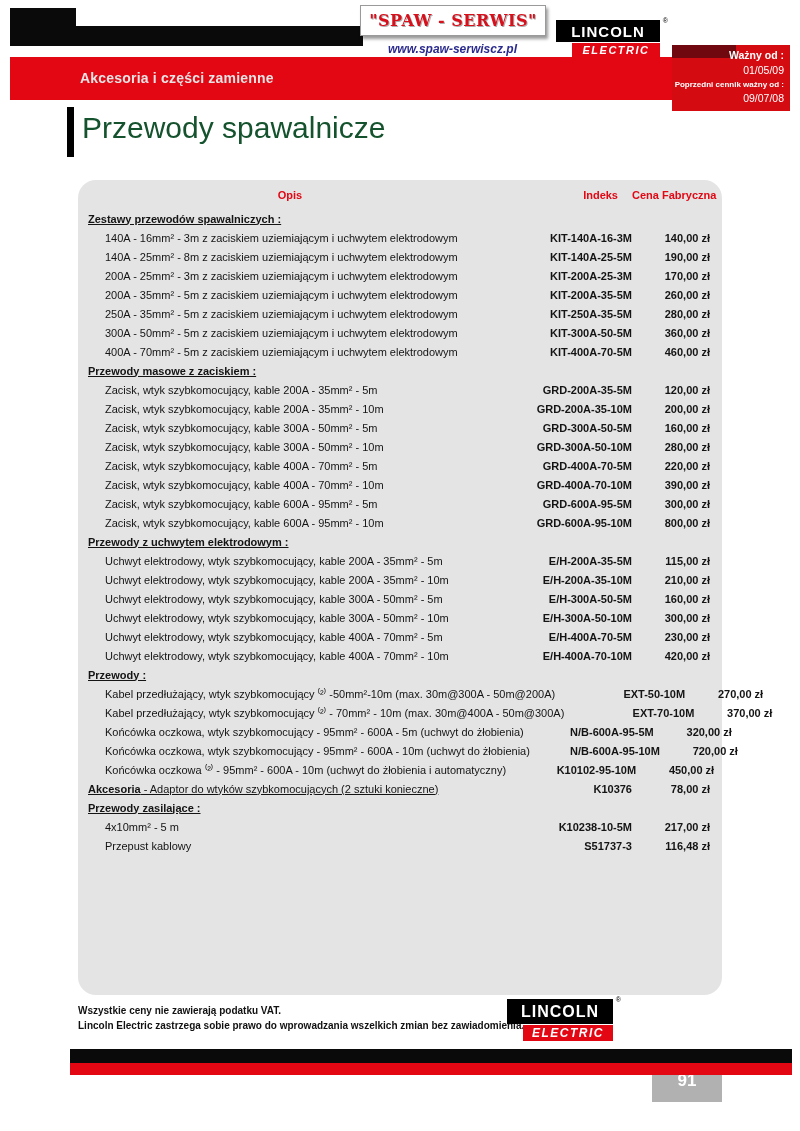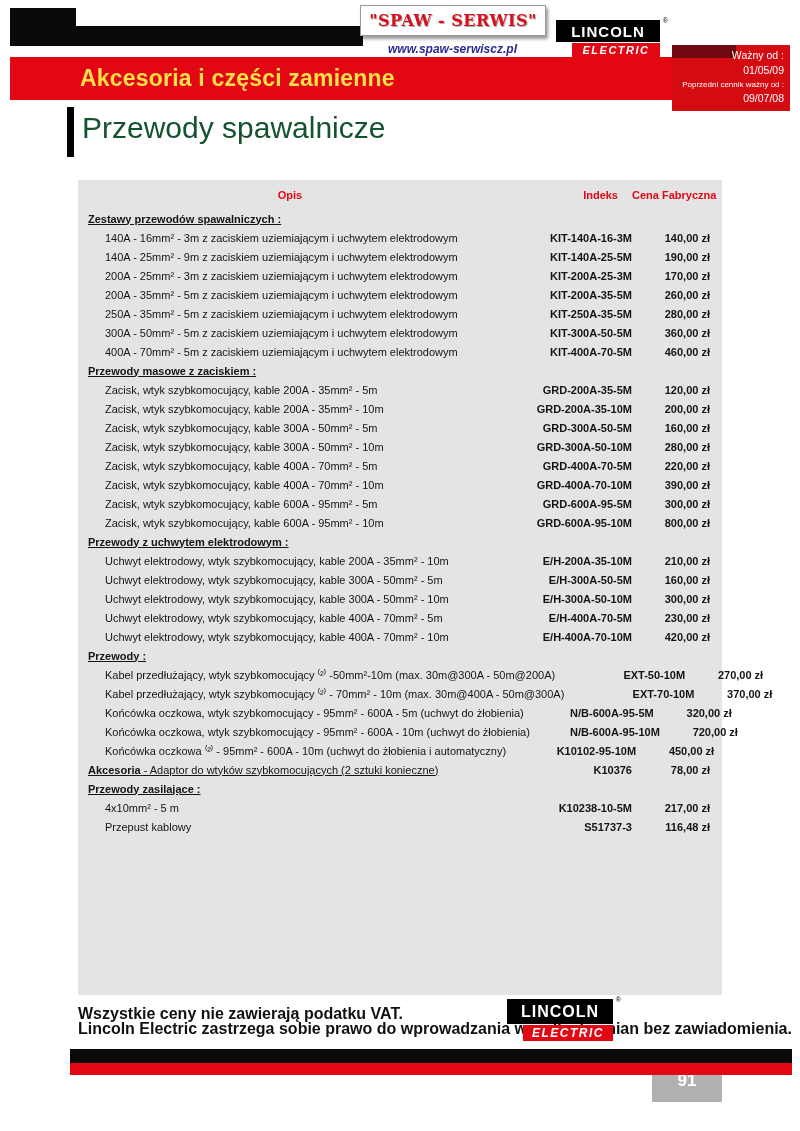--- a/index.html
+++ b/index.html
@@ -27,53 +27,53 @@
   .ln-red { background: #e30613; color: #fff; font-weight: bold; font-style: italic; text-align: center; }
   .lincoln-top { left: 556px; top: 20px; width: 104px; }
   .lincoln-top .ln-black { font-size: 15px; letter-spacing: 1px; padding: 3px 0 2px; }
   .lincoln-top .ln-red { width: 88px; margin-left: 16px; margin-top: 1px; font-size: 11px; letter-spacing: 1.5px; padding: 1px 0; }
   .lincoln-foot { left: 507px; top: 999px; width: 106px; }
   .lincoln-foot .ln-black { font-size: 16px; letter-spacing: 1px; padding: 4px 0 3px; }
   .lincoln-foot .ln-red { width: 90px; margin-left: 16px; margin-top: 1px; font-size: 12px; letter-spacing: 1.5px; padding: 1px 0; }
 
   
   .red-bar { position: absolute; left: 10px; top: 57px; width: 662px; height: 43px; background: #e30613; }
-  .red-bar-title { position: absolute; left: 70px; top: 0; line-height: 43px; color: #fde047; font-weight: bold;
-                   font-size: 23px; letter-spacing: .2px; white-space: nowrap; }
+  .red-bar-title { position: absolute; left: 70px; top: 0; line-height: 43px; color: #e5e5e5; font-weight: bold;
+                   font-size: 14px; letter-spacing: .2px; white-space: nowrap; }
 
   
   .validity { position: absolute; left: 672px; top: 45px; width: 118px; height: 66px; background: #d50b12;
               color: #fff; text-align: right; padding: 3px 6px 0 0; }
   .validity::before { content: ""; position: absolute; left: 0; top: 0; width: 64px; height: 13px; background: #70090f; }
   .validity > div { position: relative; }
-  .v-label { font-weight: normal; font-size: 10.5px; line-height: 15px; white-space: nowrap; }
+  .v-label { font-weight: bold; font-size: 10.5px; line-height: 15px; white-space: nowrap; }
   .v-label.small { font-size: 8px; line-height: 13px; }
   .v-date { font-size: 10.5px; line-height: 15px; }
 
   
   .title-mark { position: absolute; left: 67px; top: 107px; width: 7px; height: 50px; background: #000; }
   .page-title { position: absolute; left: 82px; top: 111px; font-size: 30px; font-weight: 400; color: #14532d; white-space: nowrap; }
 
   
   .price-table { position: absolute; left: 78px; top: 180px; width: 644px; height: 815px; background: #e4e4e4;
-                 padding: 9px 12px 0 0; }
+                 padding: 9px 12px 0 0; border-radius: 18px; }
   .thead { display: grid; grid-template-columns: 1fr 130px 78px; margin-bottom: 8px; }
   .hcell { color: #e30613; font-weight: bold; font-size: 11px; text-align: center; white-space: nowrap; }
   .h-idx { text-align: right; padding-right: 14px; }
   .trow { display: grid; grid-template-columns: 1fr 130px 78px; height: 19px; align-items: center;
           font-size: 11px; color: #141414; }
   .cell { white-space: nowrap; }
   .c-desc.lead { padding-left: 10px; text-decoration: underline; }
   .c-desc.indent { padding-left: 27px; }
   .c-desc .b { font-weight: bold; }
   .c-idx { text-align: right; font-weight: bold; }
   .c-price { text-align: right; font-weight: bold; margin-left: 32px; }
 
   
-  .foot-note { position: absolute; left: 78px; font-size: 16px; font-weight: bold; color: #111; white-space: nowrap; }
+  .foot-note { position: absolute; left: 78px; font-size: 10px; font-weight: bold; color: #111; white-space: nowrap; }
   .n1 { top: 1005px; }
   .n2 { top: 1020px; }
   .page-num { position: absolute; left: 652px; top: 1060px; width: 70px; height: 42px; background: #b1b1b1;
               color: #fff; font-weight: bold; font-size: 17px; display: flex; align-items: center; justify-content: center; }
   .bot-black { position: absolute; left: 70px; top: 1049px; width: 722px; height: 14px; background: #0a0a0a; }
   .bot-red { position: absolute; left: 70px; top: 1063px; width: 722px; height: 12px; background: #e30613; }
 </style>
 </head>
 <body>
 
@@ -122,21 +122,21 @@
           <div class="cell c-desc lead"><span class="b">Zestawy przewodów spawalniczych :</span></div>
           <div class="cell c-idx"></div>
           <div class="cell c-price"></div>
         </div>
         <div class="trow">
           <div class="cell c-desc indent"><span>140A - 16mm² - 3m z zaciskiem uziemiającym i uchwytem elektrodowym</span></div>
           <div class="cell c-idx">KIT-140A-16-3M</div>
           <div class="cell c-price">140,00 zł</div>
         </div>
         <div class="trow">
-          <div class="cell c-desc indent"><span>140A - 25mm² - 9m z zaciskiem uziemiającym i uchwytem elektrodowym</span></div>
+          <div class="cell c-desc indent"><span>140A - 25mm² - 8m z zaciskiem uziemiającym i uchwytem elektrodowym</span></div>
           <div class="cell c-idx">KIT-140A-25-5M</div>
           <div class="cell c-price">190,00 zł</div>
         </div>
         <div class="trow">
           <div class="cell c-desc indent"><span>200A - 25mm² - 3m z zaciskiem uziemiającym i uchwytem elektrodowym</span></div>
           <div class="cell c-idx">KIT-200A-25-3M</div>
           <div class="cell c-price">170,00 zł</div>
         </div>
         <div class="trow">
           <div class="cell c-desc indent"><span>200A - 35mm² - 5m z zaciskiem uziemiającym i uchwytem elektrodowym</span></div>
@@ -200,20 +200,25 @@
         </div>
         <div class="trow">
           <div class="cell c-desc indent"><span>Zacisk, wtyk szybkomocujący, kable 600A - 95mm² - 10m</span></div>
           <div class="cell c-idx">GRD-600A-95-10M</div>
           <div class="cell c-price">800,00 zł</div>
         </div>
         <div class="trow">
           <div class="cell c-desc lead"><span class="b">Przewody z uchwytem elektrodowym :</span></div>
           <div class="cell c-idx"></div>
           <div class="cell c-price"></div>
+        </div>
+        <div class="trow">
+          <div class="cell c-desc indent"><span>Uchwyt elektrodowy, wtyk szybkomocujący, kable 200A - 35mm² - 5m</span></div>
+          <div class="cell c-idx">E/H-200A-35-5M</div>
+          <div class="cell c-price">115,00 zł</div>
         </div>
         <div class="trow">
           <div class="cell c-desc indent"><span>Uchwyt elektrodowy, wtyk szybkomocujący, kable 200A - 35mm² - 10m</span></div>
           <div class="cell c-idx">E/H-200A-35-10M</div>
           <div class="cell c-price">210,00 zł</div>
         </div>
         <div class="trow">
           <div class="cell c-desc indent"><span>Uchwyt elektrodowy, wtyk szybkomocujący, kable 300A - 50mm² - 5m</span></div>
           <div class="cell c-idx">E/H-300A-50-5M</div>
           <div class="cell c-price">160,00 zł</div>

